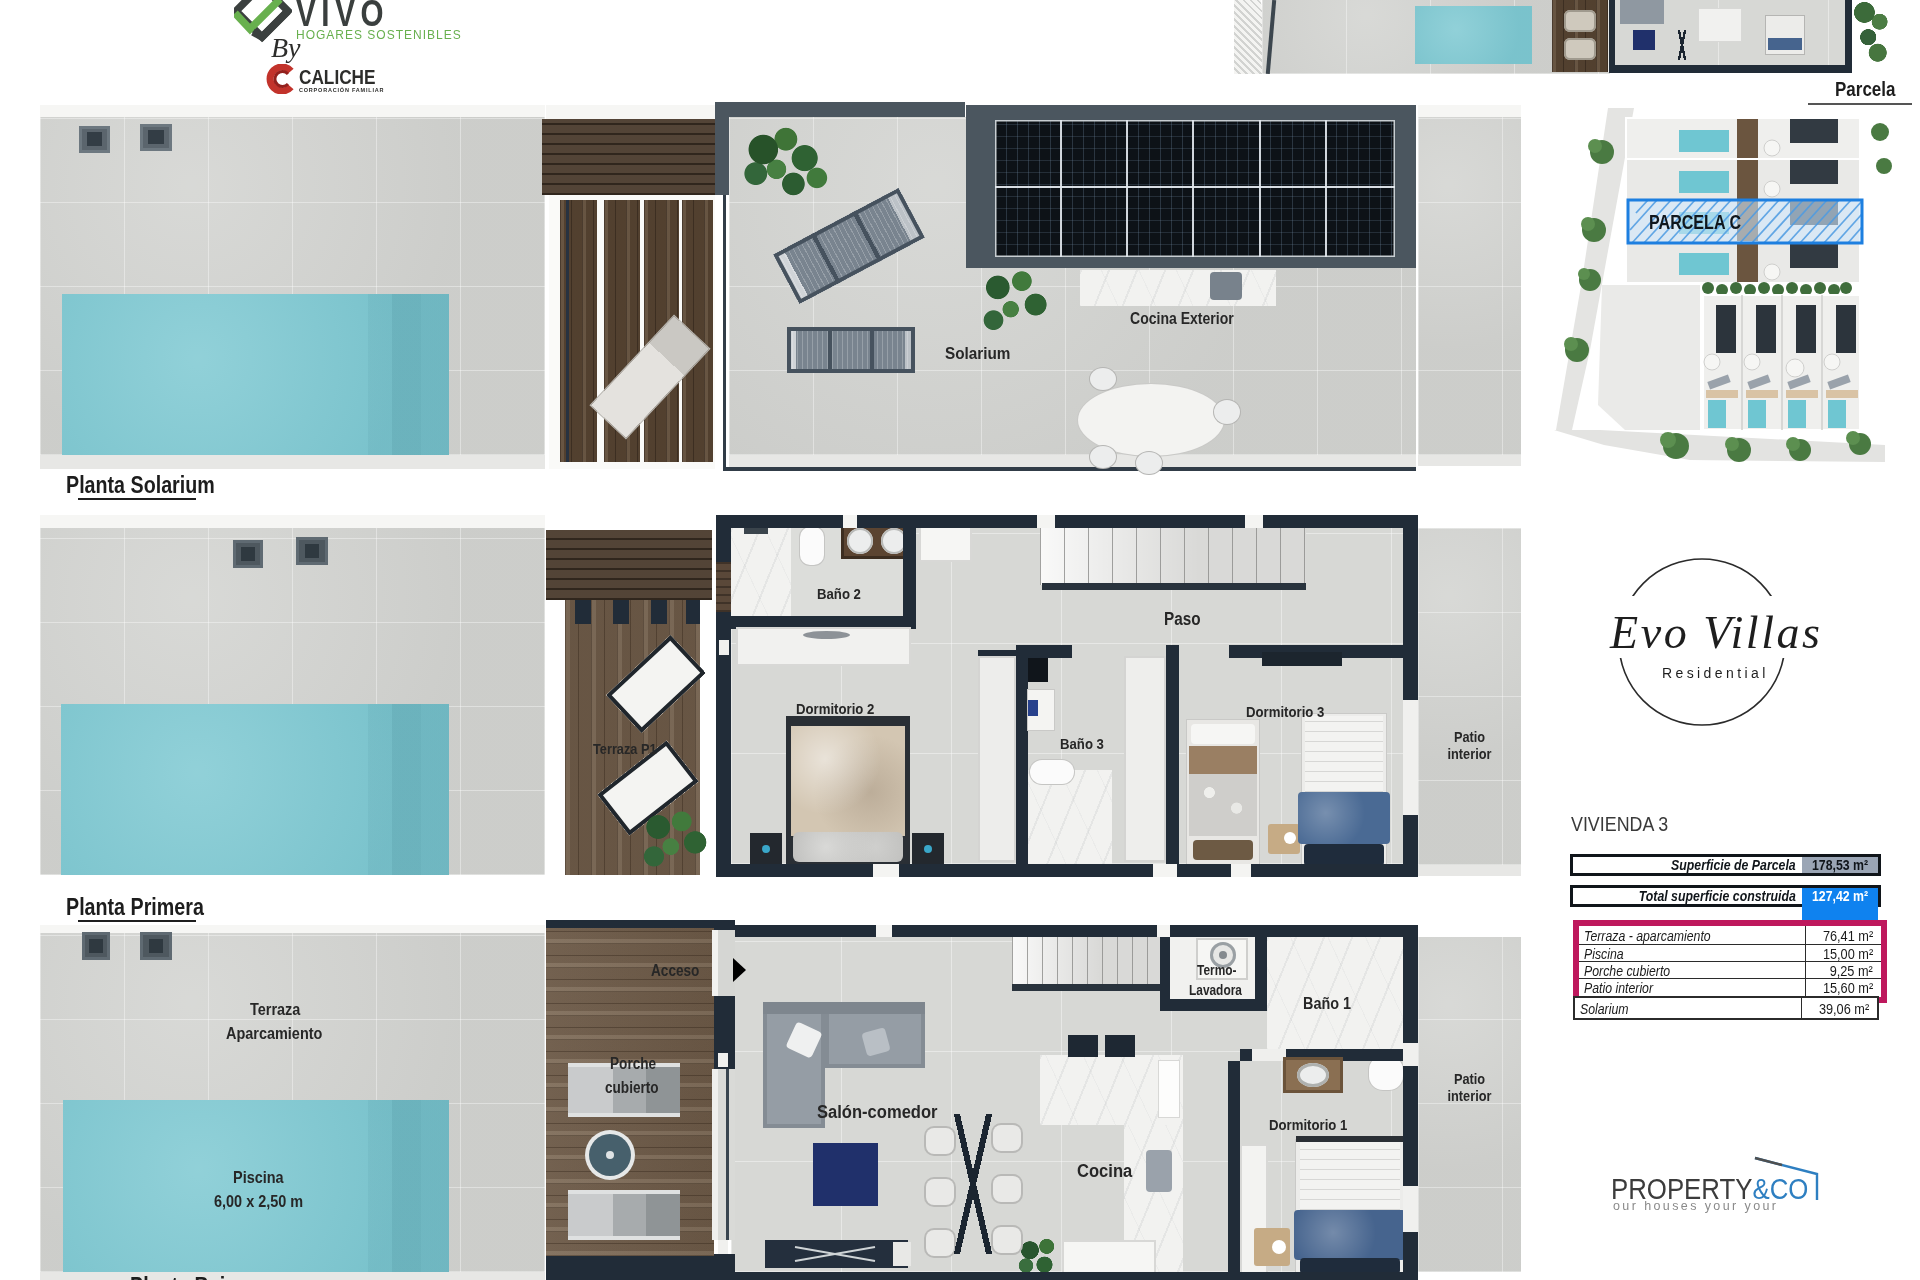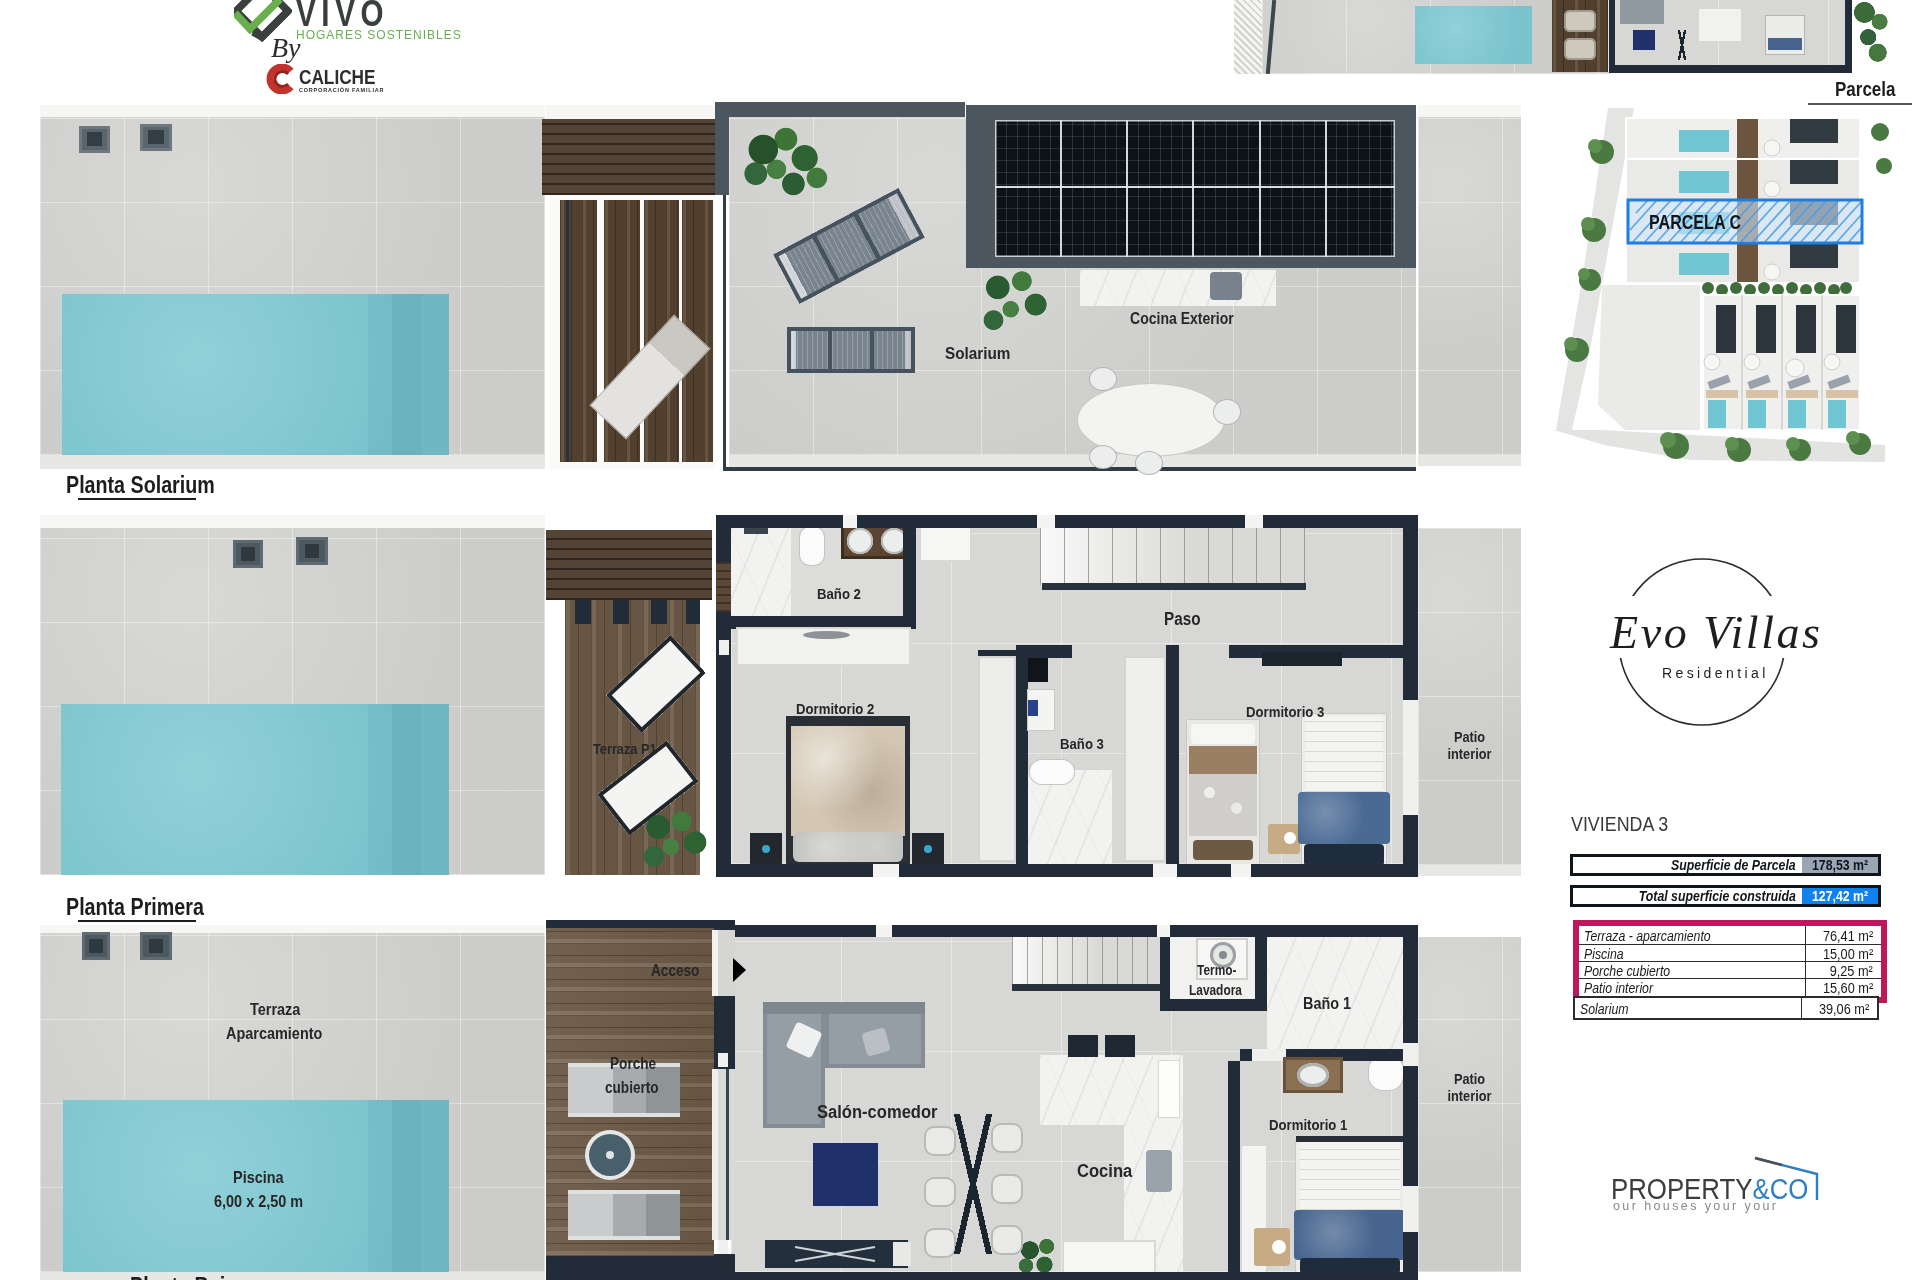--- a/index.html
+++ b/index.html
@@ -770,21 +770,21 @@
 
 <div class="abs" style="left:1571px;top:812px;font-size:21px;font-weight:400;color:#3a3a3a;transform:scaleX(.85);transform-origin:0 0;white-space:nowrap;">VIVIENDA 3</div>
 
 <div class="abs" style="left:1570px;top:854px;width:305px;height:16px;border:3px solid #10151a;background:#ffffff;">
   <div class="abs" style="right:82px;top:0px;font-size:14.5px;font-weight:700;font-style:italic;color:#10151a;transform:scaleX(.85);transform-origin:100% 0;white-space:nowrap;">Superficie de Parcela</div>
   <div class="abs" style="right:0;top:0;width:76px;height:16px;background:#9aa5b5;text-align:center;font-size:14.5px;font-weight:700;color:#10151a;"><span style="display:inline-block;transform:scaleX(.85);white-space:nowrap;">178,53 m²</span></div>
 </div>
 
 <div class="abs" style="left:1570px;top:885px;width:305px;height:16px;border:3px solid #10151a;background:#ffffff;">
   <div class="abs" style="right:82px;top:0px;font-size:14.5px;font-weight:700;font-style:italic;color:#10151a;transform:scaleX(.85);transform-origin:100% 0;white-space:nowrap;">Total superficie  construida</div>
-  <div class="abs" style="right:0;top:0;width:76px;height:16px;background:#0f82ef;text-align:center;font-size:14.5px;font-weight:700;color:#ffffff;"><span style="display:inline-block;transform:scaleX(.85);white-space:nowrap;">127,42 m²</span></div>
+  <div class="abs" style="right:0;top:0;width:76px;height:32px;background:#0f82ef;text-align:center;font-size:14.5px;font-weight:700;color:#ffffff;"><span style="display:inline-block;transform:scaleX(.85);white-space:nowrap;">127,42 m²</span></div>
 </div>
 
 <div class="abs" style="left:1573px;top:920px;width:302px;height:71px;border:6px solid #be185d;background:#ffffff;">
   <div class="abs" style="left:0;top:0;width:100%;height:18px;border-bottom:1px solid #2b2b2b;"></div>
   <div class="abs" style="left:0;top:18px;width:100%;height:17px;border-bottom:1px solid #2b2b2b;"></div>
   <div class="abs" style="left:0;top:35px;width:100%;height:17px;border-bottom:1px solid #2b2b2b;"></div>
   <div class="abs" style="right:75px;top:0;width:1px;height:100%;background:#2b2b2b;"></div>
   <div class="abs" style="left:5px;top:1px;font-size:15px;font-style:italic;color:#1a1a1a;transform:scaleX(.82);transform-origin:0 0;white-space:nowrap;">Terraza - aparcamiento</div>
   <div class="abs" style="left:5px;top:19px;font-size:15px;font-style:italic;color:#1a1a1a;transform:scaleX(.82);transform-origin:0 0;white-space:nowrap;">Piscina</div>
   <div class="abs" style="left:5px;top:36px;font-size:15px;font-style:italic;color:#1a1a1a;transform:scaleX(.82);transform-origin:0 0;white-space:nowrap;">Porche cubierto</div>

